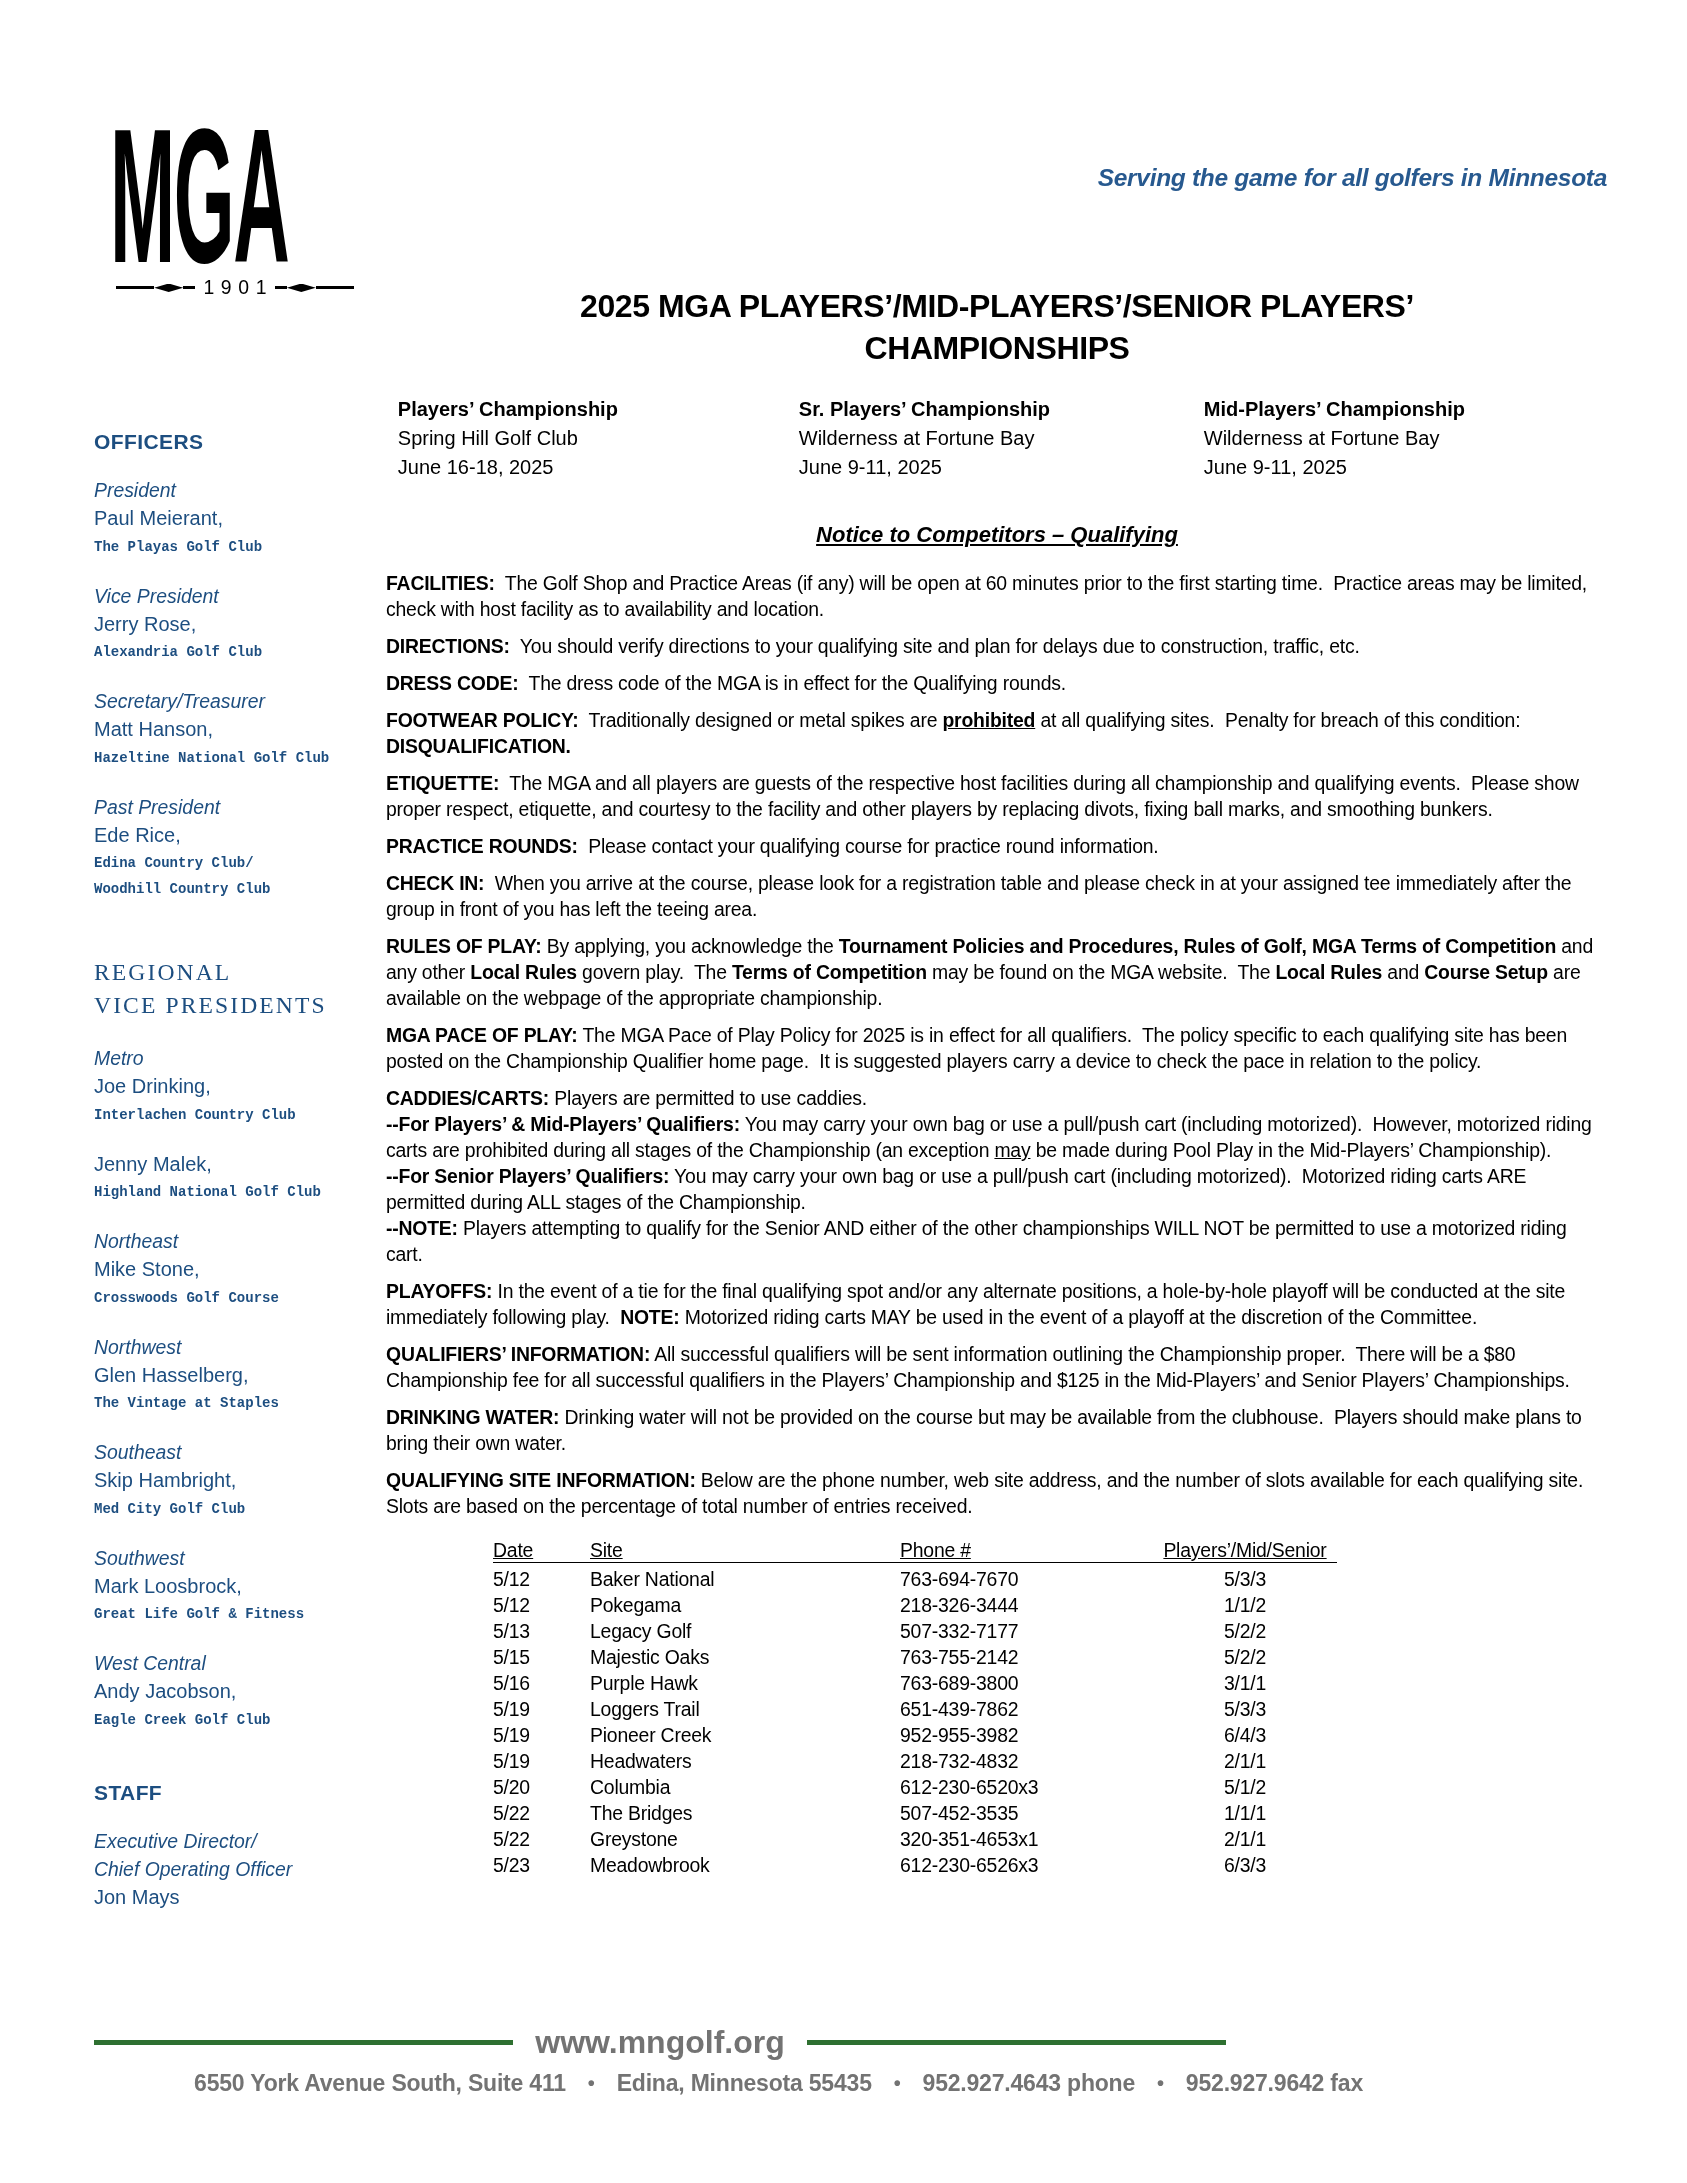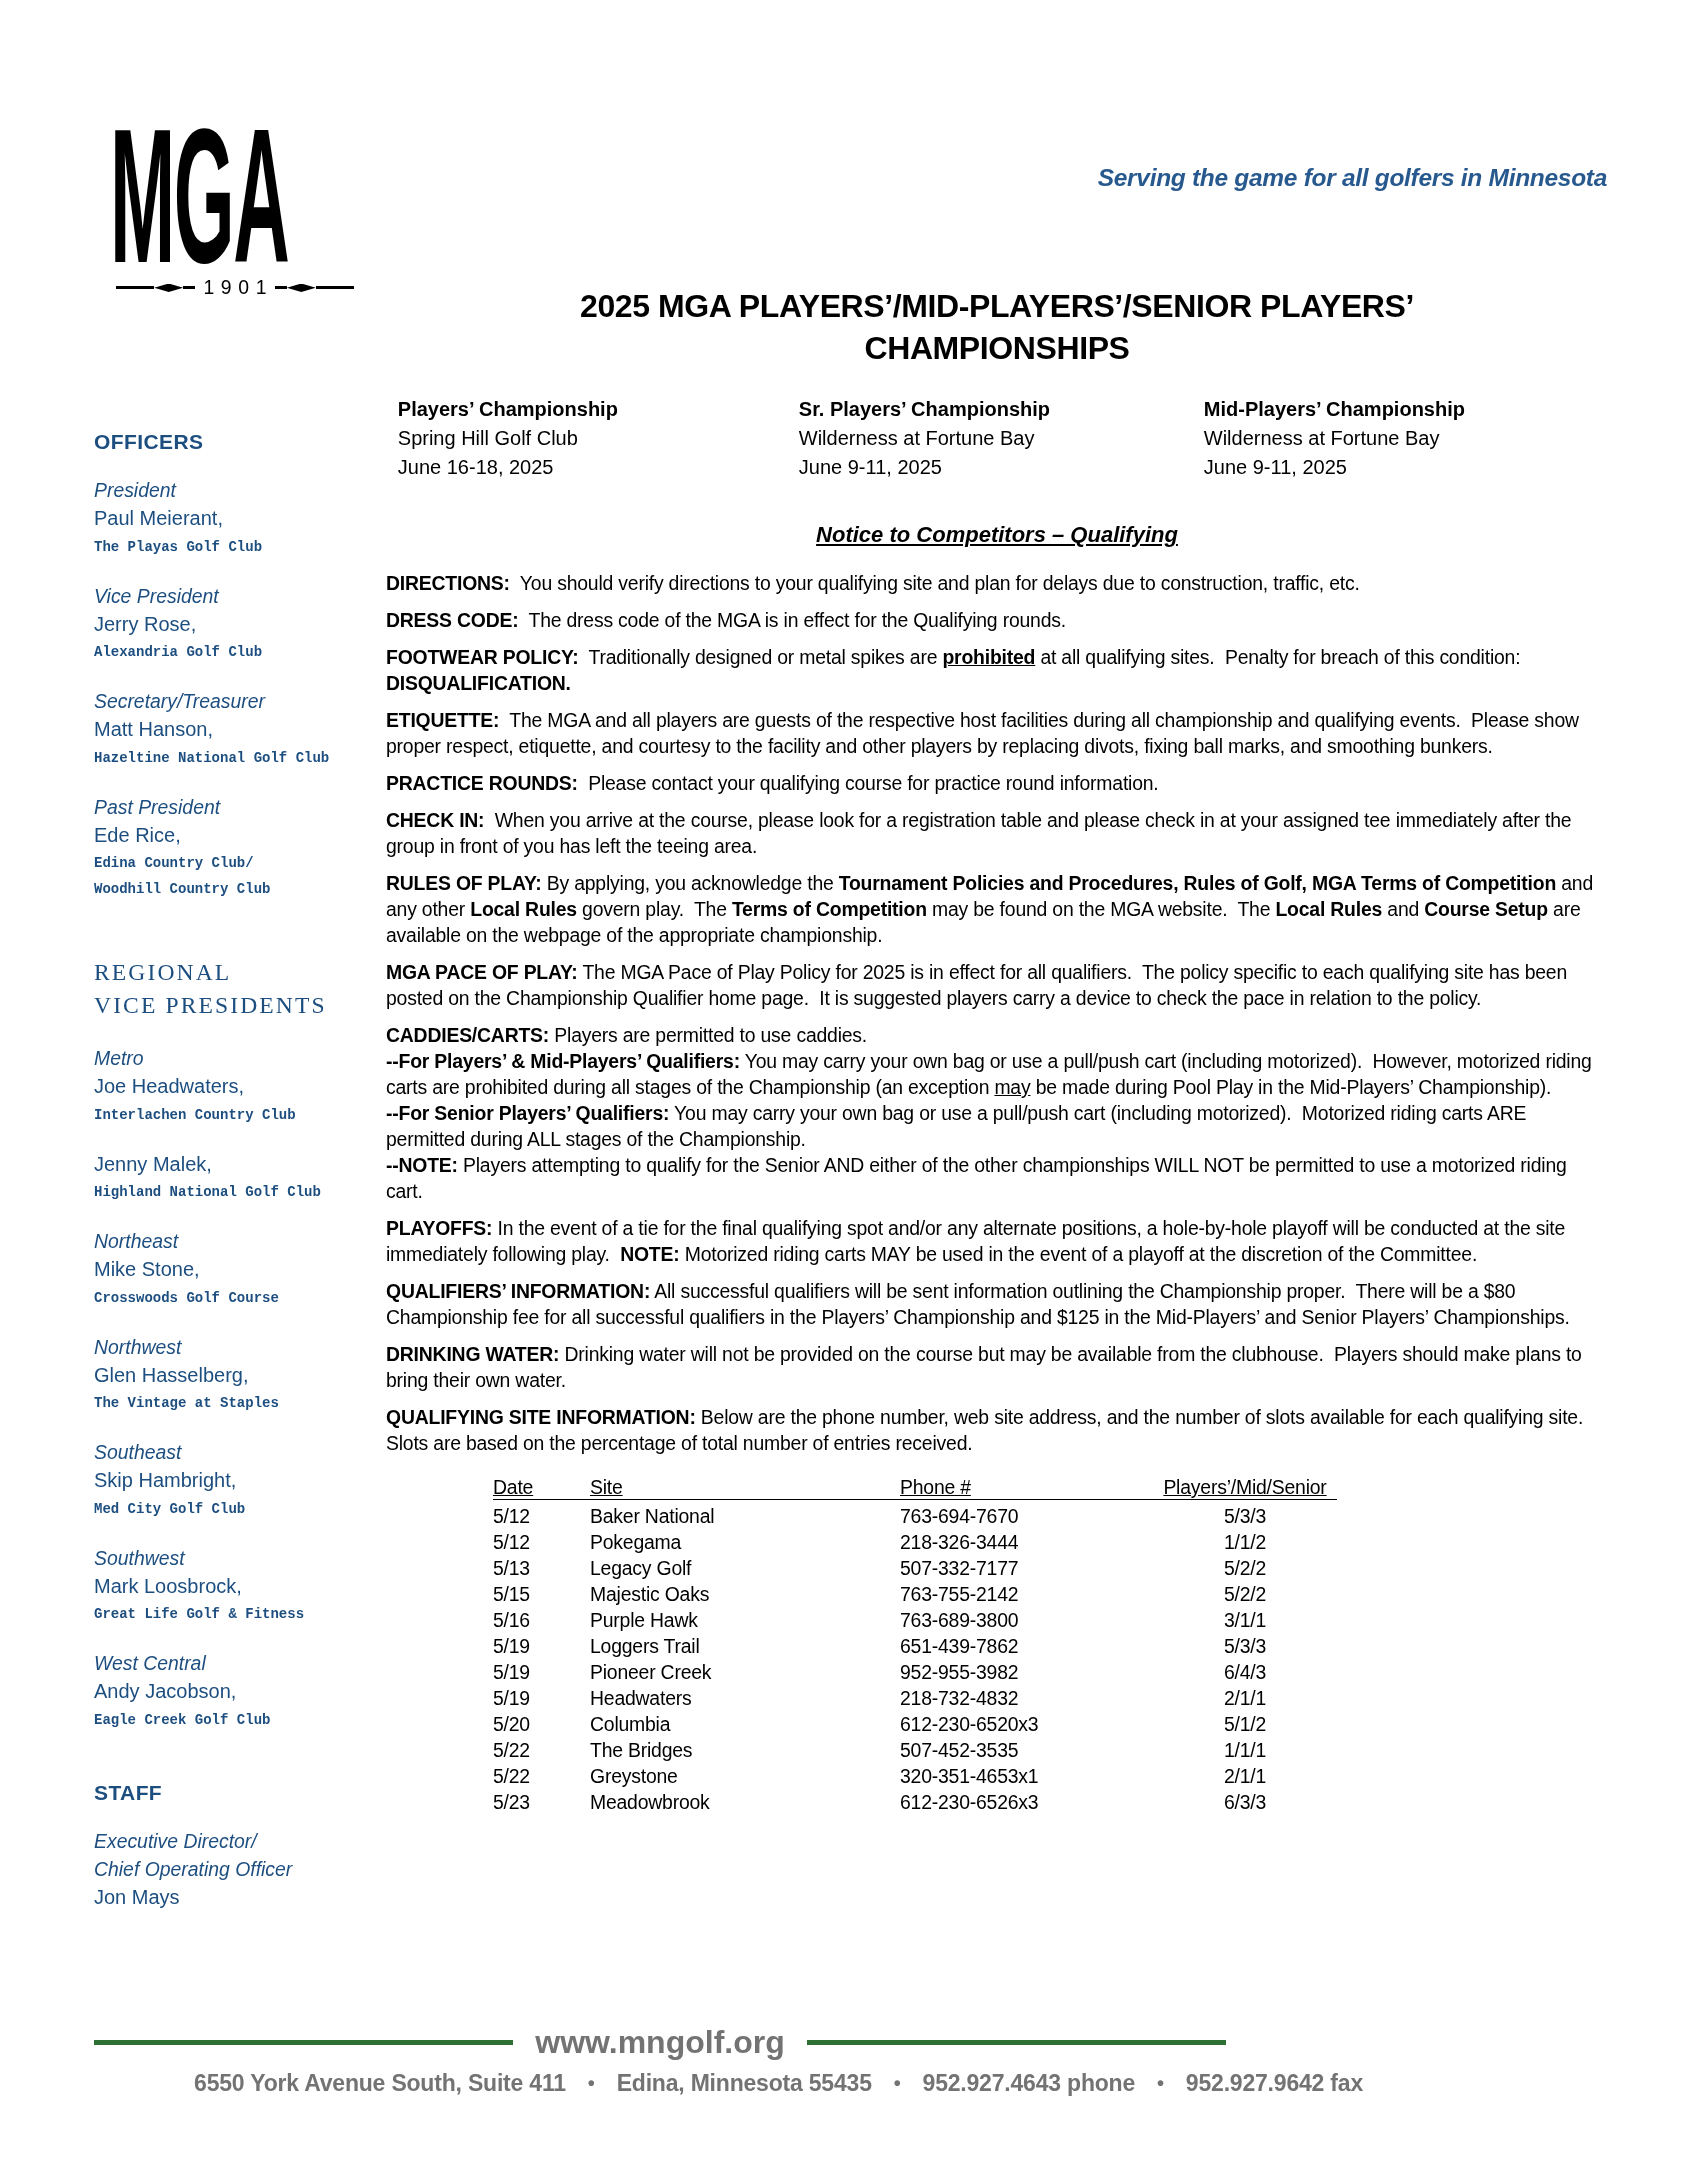--- a/index.html
+++ b/index.html
@@ -111,21 +111,21 @@
           <div class="side-name">Ede Rice,</div>
           <div class="side-club">Edina Country Club/
 Woodhill Country Club</div>
         </div>
       </div>
     <div class="side-heading serif">REGIONAL
 VICE PRESIDENTS</div>
     <div id="regional-list">
         <div class="side-group">
           <div class="side-title">Metro</div>
-          <div class="side-name">Joe Headwaters,</div>
+          <div class="side-name">Joe Drinking,</div>
           <div class="side-club">Interlachen Country Club</div>
         </div>
         <div class="side-group">
           <div class="side-name">Jenny Malek,</div>
           <div class="side-club">Highland National Golf Club</div>
         </div>
         <div class="side-group">
           <div class="side-title">Northeast</div>
           <div class="side-name">Mike Stone,</div>
           <div class="side-club">Crosswoods Golf Course</div>
@@ -181,20 +181,21 @@
         <div class="champ">
           <div class="champ-name">Mid-Players’ Championship</div>
           <div class="champ-venue">Wilderness at Fortune Bay</div>
           <div class="champ-dates">June 9-11, 2025</div>
         </div>
       </div>
 
     <div class="notice">Notice to Competitors – Qualifying</div>
 
     <div class="body-paragraphs" id="body-paragraphs">
+        <div class="para"><span class="b">FACILITIES:</span><span>  The Golf Shop and Practice Areas (if any) will be open at 60 minutes prior to the first starting time.  Practice areas may be limited, check with host facility as to availability and location.</span></div>
         <div class="para"><span class="b">DIRECTIONS:</span><span>  You should verify directions to your qualifying site and plan for delays due to construction, traffic, etc.</span></div>
         <div class="para"><span class="b">DRESS CODE:</span><span>  The dress code of the MGA is in effect for the Qualifying rounds.</span></div>
         <div class="para"><span class="b">FOOTWEAR POLICY:</span><span>  Traditionally designed or metal spikes are </span><span class="b u">prohibited</span><span> at all qualifying sites.  Penalty for breach of this condition: </span><span class="b">DISQUALIFICATION.</span></div>
         <div class="para"><span class="b">ETIQUETTE:</span><span>  The MGA and all players are guests of the respective host facilities during all championship and qualifying events.  Please show proper respect, etiquette, and courtesy to the facility and other players by replacing divots, fixing ball marks, and smoothing bunkers.</span></div>
         <div class="para"><span class="b">PRACTICE ROUNDS:</span><span>  Please contact your qualifying course for practice round information.</span></div>
         <div class="para"><span class="b">CHECK IN:</span><span>  When you arrive at the course, please look for a registration table and please check in at your assigned tee immediately after the group in front of you has left the teeing area.</span></div>
         <div class="para"><span class="b">RULES OF PLAY:</span><span> By applying, you acknowledge the </span><span class="b i">Tournament Policies and Procedures, Rules of Golf, MGA Terms of Competition</span><span> and any other </span><span class="b i">Local Rules</span><span> govern play.  The </span><span class="b i">Terms of Competition</span><span> may be found on the MGA website.  The </span><span class="b i">Local Rules</span><span> and </span><span class="b i">Course Setup</span><span> are available on the webpage of the appropriate championship.</span></div>
         <div class="para"><span class="b">MGA PACE OF PLAY:</span><span> The MGA Pace of Play Policy for 2025 is in effect for all qualifiers.  The policy specific to each qualifying site has been posted on the Championship Qualifier home page.  It is suggested players carry a device to check the pace in relation to the policy.</span></div>
         <div class="para"><span class="b">CADDIES/CARTS:</span><span> Players are permitted to use caddies.</span></div>
         <div class="para tight"><span class="b">--For Players’ &amp; Mid-Players’ Qualifiers:</span><span> You may carry your own bag or use a pull/push cart (including motorized).  However, motorized riding carts are prohibited during all stages of the Championship (an exception </span><span class="u">may</span><span> be made during Pool Play in the Mid-Players’ Championship).</span></div>

